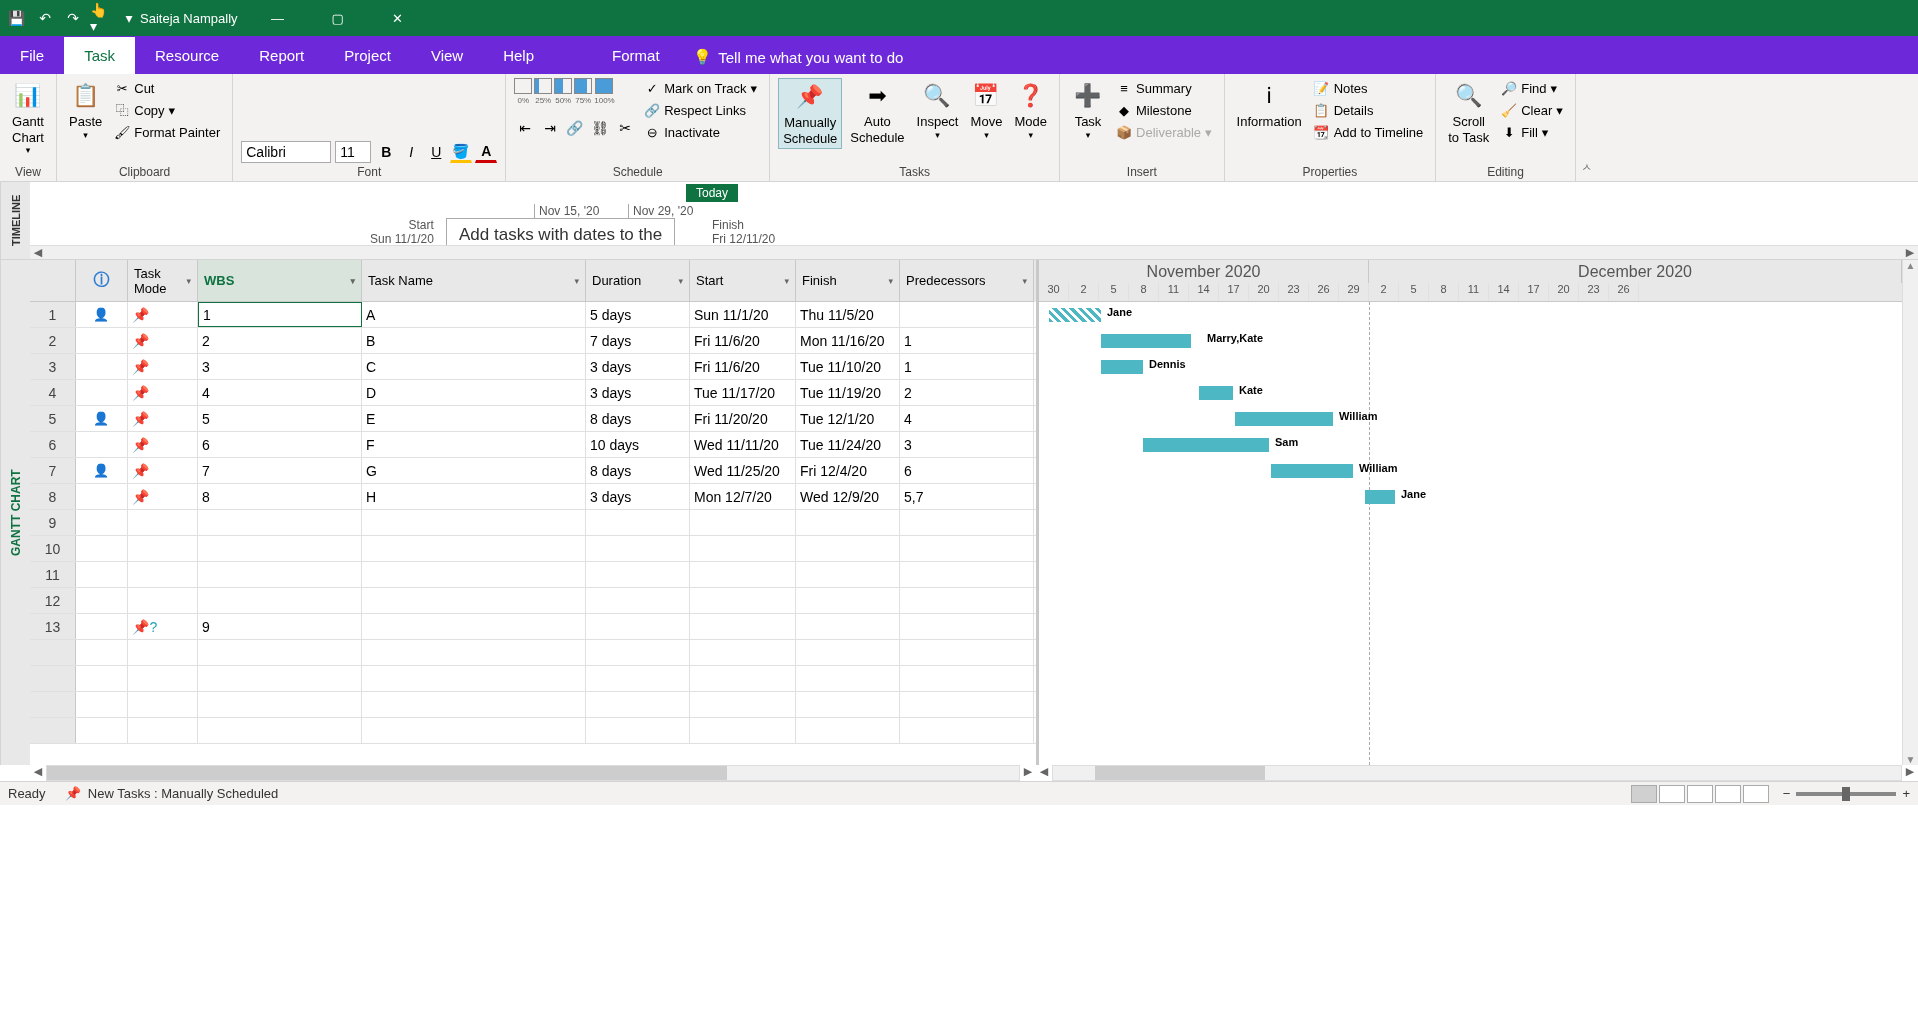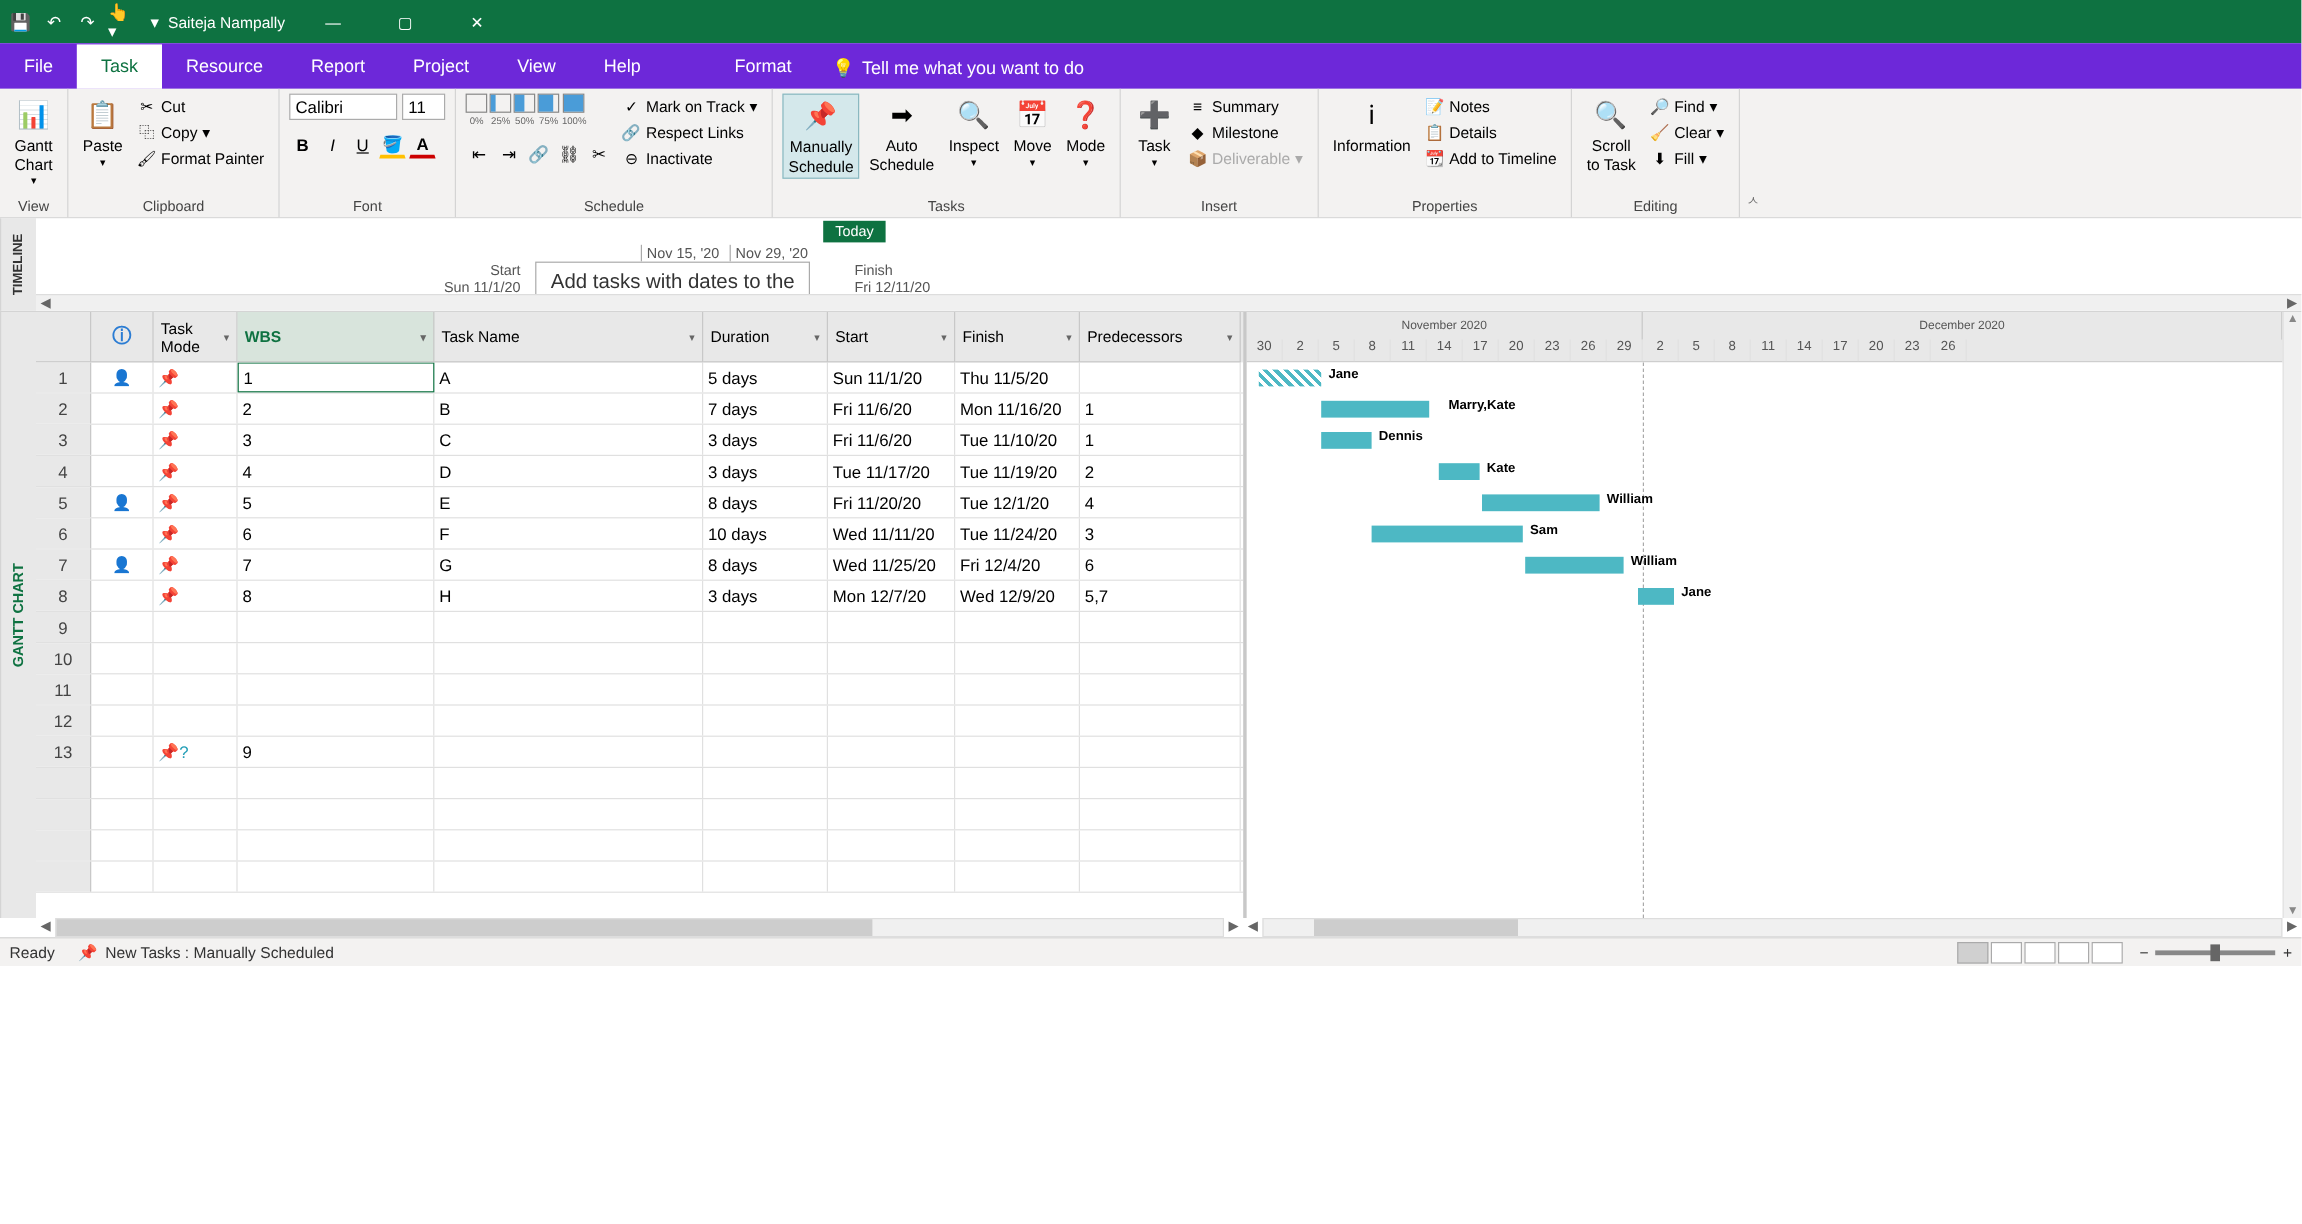--- a/index.html
+++ b/index.html
@@ -72,21 +72,21 @@
 .col-mode { width: 70px; }
 .col-wbs { width: 164px; }
 .col-name { width: 224px; }
 .col-dur { width: 104px; }
 .col-start { width: 106px; }
 .col-finish { width: 104px; }
 .col-pred { width: 134px; }
 
 .chart-pane { flex: 1; display: flex; flex-direction: column; border-left: 3px solid #c8c8c8; }
 .chart-head { height: 42px; background: #e8e8e8; display: flex; flex-direction: column; border-bottom: 1px solid #c8c8c8; }
-.chart-head-row1 { flex: 1; display: flex; font-size: 10px; color: #555; }
+.chart-head-row1 { flex: 1; display: flex; font-size: 16px; color: #555; }
 .chart-head-month { flex: 1; display: flex; align-items: center; justify-content: center; border-right: 1px solid #c8c8c8; }
 .chart-head-row2 { height: 18px; display: flex; font-size: 11px; color: #555; }
 .chart-day { width: 30px; text-align: center; border-right: 1px solid #e0e0e0; }
 .chart-body { flex: 1; position: relative; background: #fff; }
 .chart-body::before { content: ''; position: absolute; left: 330px; top: 0; bottom: 0; border-left: 1px dashed #aaa; }
 .bar { position: absolute; height: 14px; background: #4db8c4; }
 .bar.hatched { background: repeating-linear-gradient(45deg, #4db8c4, #4db8c4 3px, #fff 3px, #fff 6px); }
 .bar-label { position: absolute; font-size: 11px; font-weight: bold; color: #000; white-space: nowrap; }
 
 .bottom-scroll { height: 16px; display:flex; }
@@ -167,21 +167,21 @@
         <div class="small-btn">
             <span class="ic">🖌</span>
             <span>Format Painter</span>
           </div>
       </div>
     </div>
     <div class="ribbon-group-label">Clipboard</div>
   </div>
 
   <div class="ribbon-group">
-    <div class="ribbon-group-content" style="flex-direction:column;align-items:flex-start">
+    <div class="ribbon-group-content" style="flex-direction:row;align-items:flex-end">
       <div style="display:flex;gap:4px">
         <input class="font-box font-name" value="Calibri" style="">
         <input class="font-box font-size" value="11" style="">
       </div>
       <div class="fmt-row">
         <span class="fmt-btn">
             <b>B</b>
           </span>
         <span class="fmt-btn">
             <i>I</i>
@@ -351,21 +351,21 @@
   <div class="ribbon-collapse">ㅅ</div>
 </div>
 
 <div class="timeline-panel">
   <div class="timeline-label">TIMELINE</div>
   <div class="timeline-body">
     <div class="today-tag">Today</div>
     <div class="tl-dates" style="left:504px">
         <span class="tl-date">Nov 15, '20</span>
       </div>
-    <div class="tl-dates" style="left:578px">
+    <div class="tl-dates" style="left:598px">
         <span class="tl-date">Nov 29, '20</span>
       </div>
     <div class="tl-start-lbl">
         <div>Start</div>
         <div>Sun 11/1/20</div>
       </div>
     <div class="tl-placeholder">Add tasks with dates to the</div>
     <div class="tl-finish-lbl">
         <div>Finish</div>
         <div>Fri 12/11/20</div>

